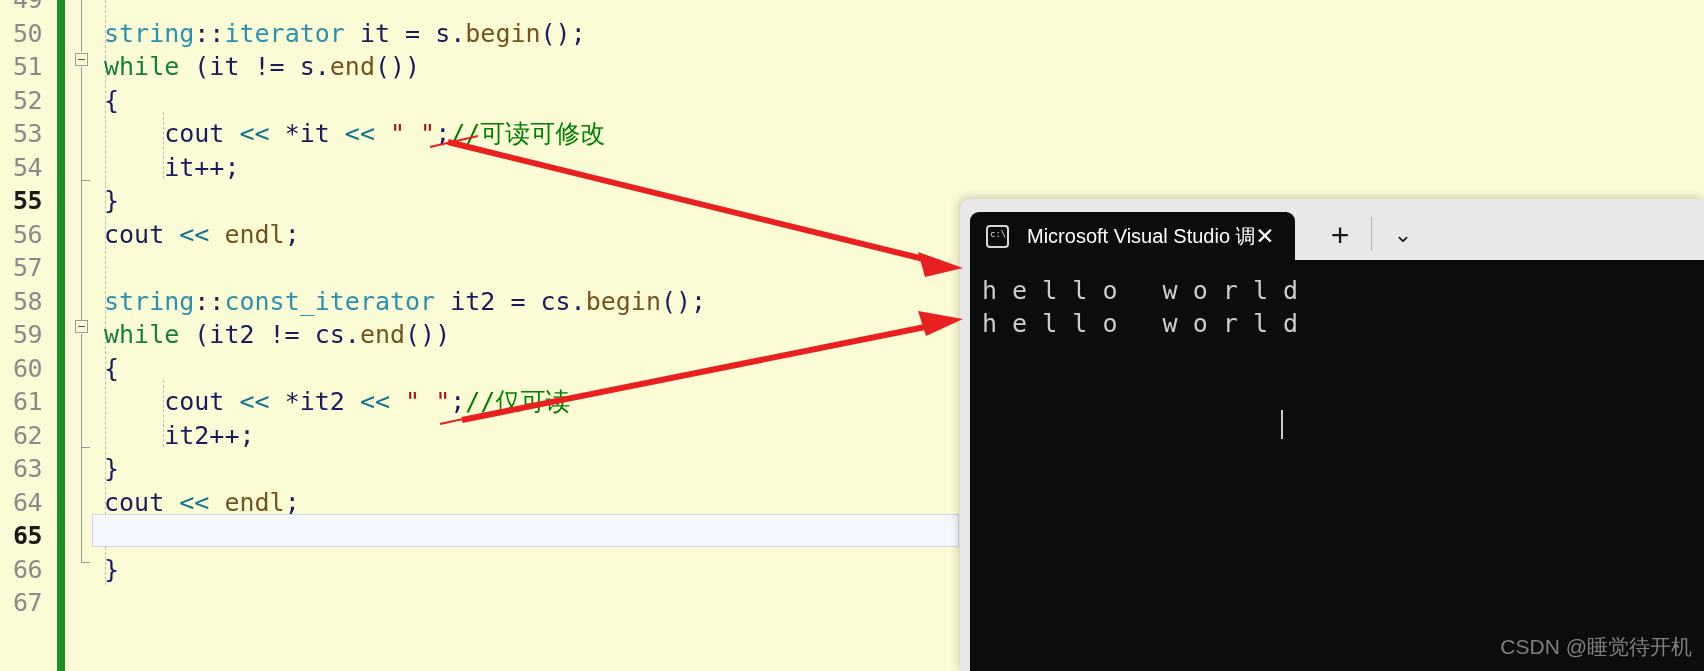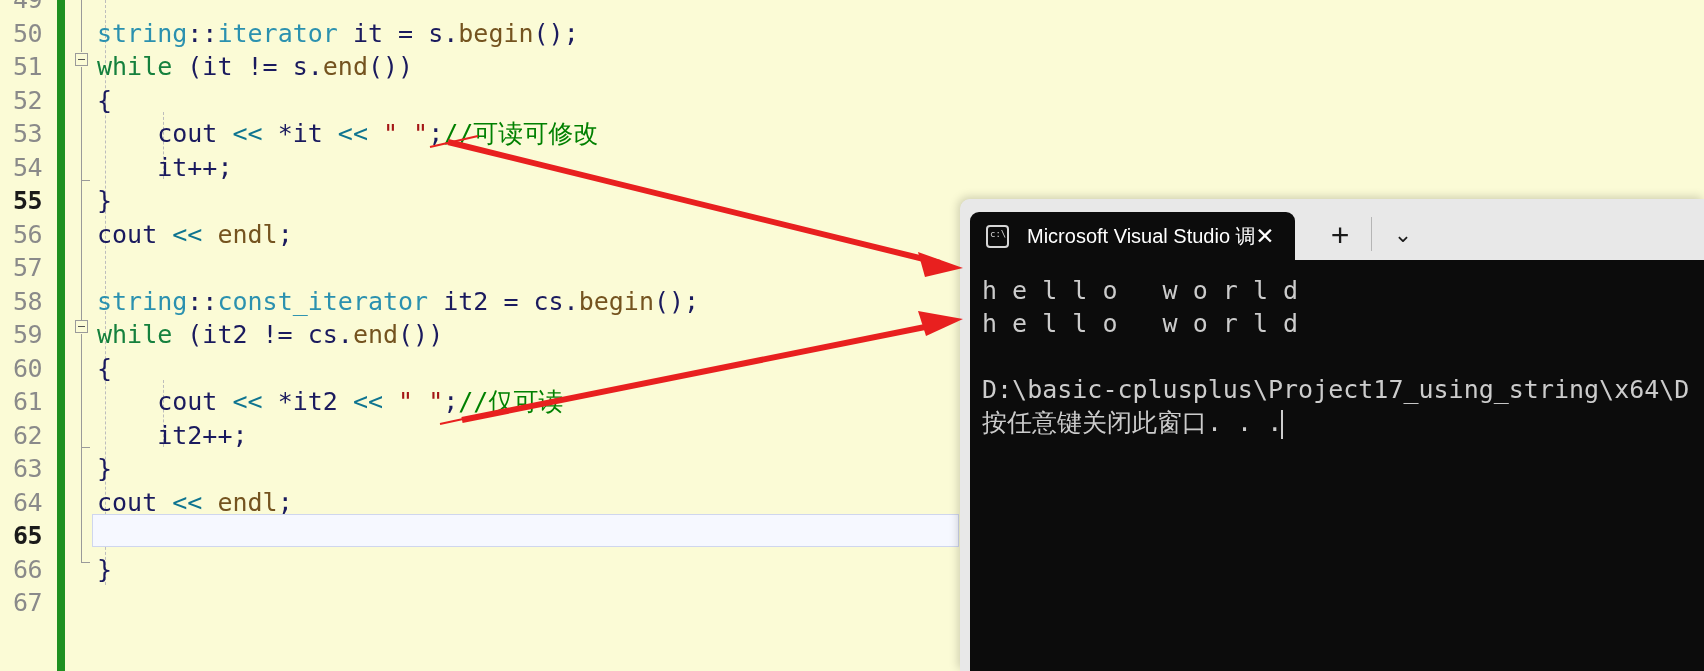--- a/index.html
+++ b/index.html
@@ -101,21 +101,21 @@
     position: absolute;
     left: 92px; top: 0;
     width: 1612px; height: 671px;
     font-family: "DejaVu Sans Mono", monospace;
     font-size: 25px;
     line-height: 33.5px;
     white-space: pre;
   }
   .codeline {
     position: absolute;
-    left: 5px;
+    left: 12px;
     white-space: pre;
   }
   .t-kw      { color: #15803d; }      
   .t-type    { color: #2b91af; }      
   .t-plain   { color: #1a1a5e; }      
   .t-fn      { color: #74531f; }      
   .t-op      { color: #0e7490; }      
   .t-str     { color: #a31515; }      
   .t-cmt     { color: #008000; }
 
@@ -329,23 +329,22 @@
       </div>
       <div id="term-newtab">+</div>
       <div id="term-sep"></div>
       <div id="term-dropdown">⌄</div>
     </div>
 
     <div id="term-body">
       <div class="term-line" style="top:14px;">h e l l o   w o r l d</div>
       <div class="term-line" style="top:47px;">h e l l o   w o r l d</div>
       <div class="term-line" style="top:80px;"></div>
-      <div class="term-line" style="top:113px;">D:\basic-cplusplus\Project17_using_string\x64\D</div>
-      <div class="term-line" style="top:146px;">按任意键关闭此窗口. . .</div>
       <div id="term-cursor" style="left:311px;top:150px;"></div>
+      <div id="watermark">CSDN @睡觉待开机</div>
     </div>
   </div>
 
   <svg id="arrows" viewBox="0 0 1704 671" width="1704" height="671">
 
     <line x1="430" y1="147" x2="478" y2="136" stroke="#e8201f" stroke-width="2"></line>
 
     <line x1="448" y1="142" x2="940" y2="263" stroke="#e8201f" stroke-width="6"></line>
     <polygon points="963,268 918,252 925,277" fill="#e8201f"></polygon>
 

